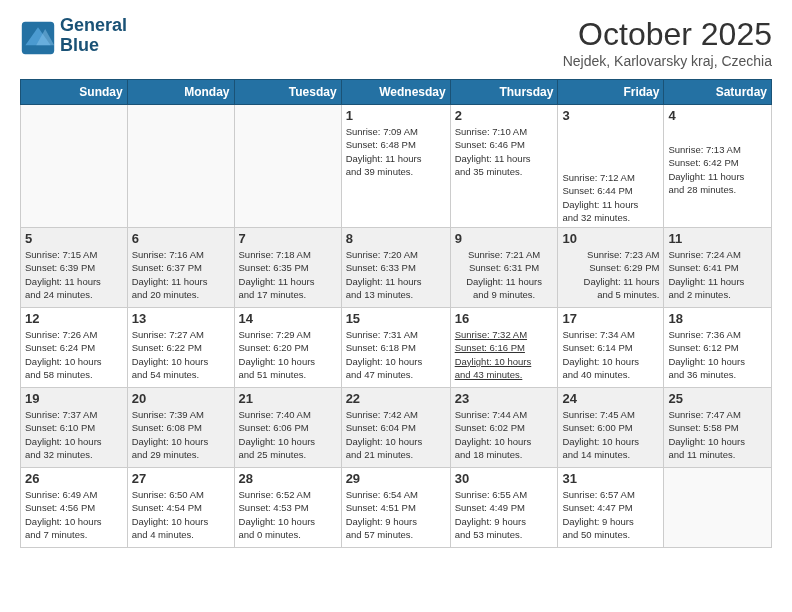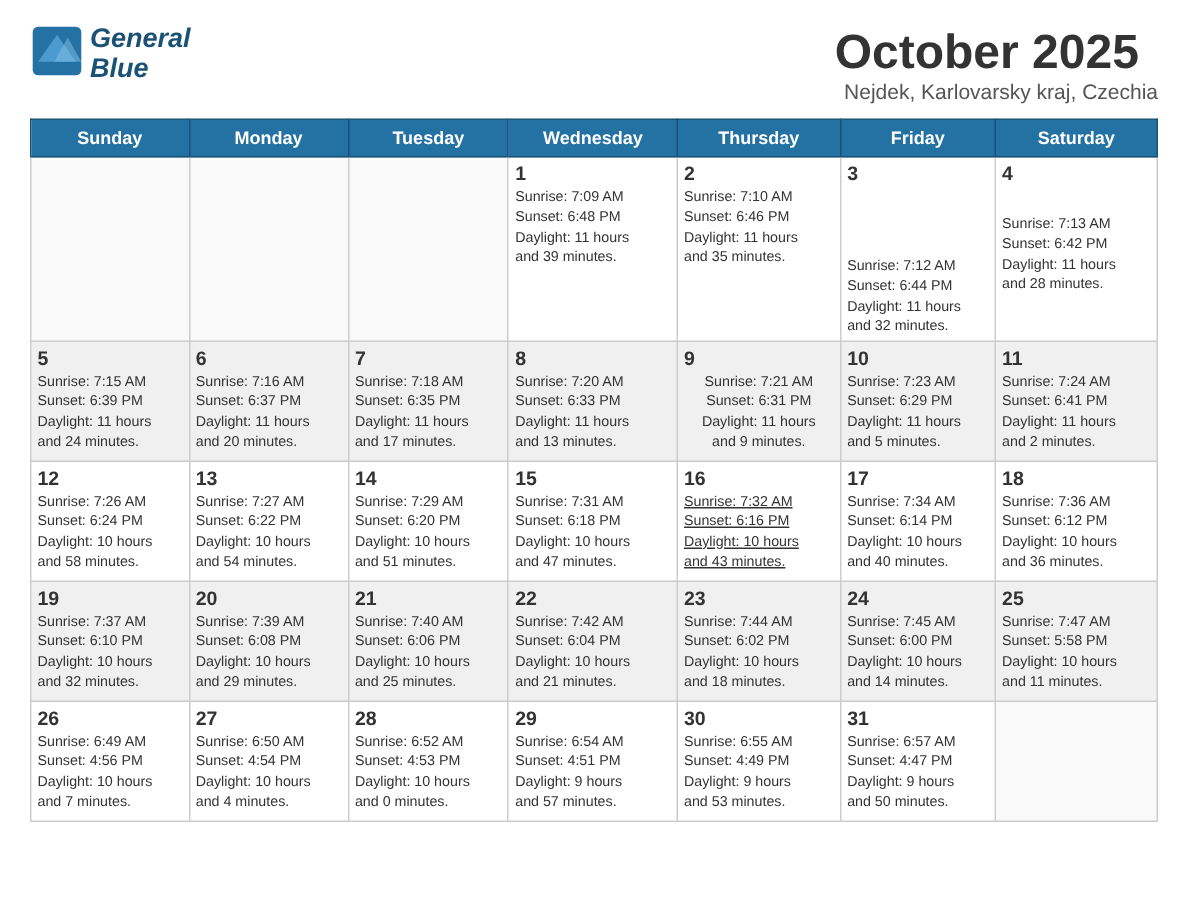--- a/index.html
+++ b/index.html
@@ -15,58 +15,56 @@
       padding: 16px 20px 10px 20px;
     }
     .header {
       display: flex;
       justify-content: space-between;
       align-items: flex-start;
       margin-bottom: 10px;
     }
     .logo {
       display: flex;
-      align-items: flex-start;
-      font-style: italic;
+      align-items: flex-end;
     }
     .logo-text {
       font-size: 18px;
       font-weight: bold;
       color: #1a5276;
       line-height: 1.1;
     }
     .logo-icon {
       width: 36px;
       height: 36px;
       margin-right: 4px;
     }
     .title-block {
       text-align: right;
     }
     .month-title {
       font-size: 32px;
       color: #333;
-      font-weight: bold;
-      text-align: center;
+      font-weight: normal;
     }
     .location {
       font-size: 14px;
       color: #555;
       margin-left: 19px;
     }
     .calendar {
       width: 100%;
       border-collapse: collapse;
       font-size: 10.5px;
     }
     .calendar th {
       background-color: #2471a3;
       color: #fff;
-      padding: 5px 22px;
-      text-align: center;
+      padding: 5px 4px;
+      text-align: right;
       font-size: 12px;
       font-weight: bold;
       border: 1px solid #1a5276;
     }
     .calendar td {
       border: 1px solid #ccc;
       vertical-align: top;
       padding: 3px 4px;
       width: 113px;
       height: 80px;
@@ -189,21 +187,21 @@
           </td>
           <td>
             <div class="day-number">9</div>
             <div class="day-info" style="white-space: pre-line; text-align: center;">Sunrise: 7:21 AM
 Sunset: 6:31 PM
 Daylight: 11 hours
 and 9 minutes.</div>
           </td>
           <td>
             <div class="day-number">10</div>
-            <div class="day-info" style="white-space: pre-line;">Sunrise: 7:23 AM
+            <div class="day-info" style="white-space: pre-line; text-align: right;">Sunrise: 7:23 AM
 Sunset: 6:29 PM
 Daylight: 11 hours
 and 5 minutes.</div>
           </td>
           <td>
             <div class="day-number">11</div>
             <div class="day-info" style="white-space: pre-line;">Sunrise: 7:24 AM
 Sunset: 6:41 PM
 Daylight: 11 hours
 and 2 minutes.</div>

